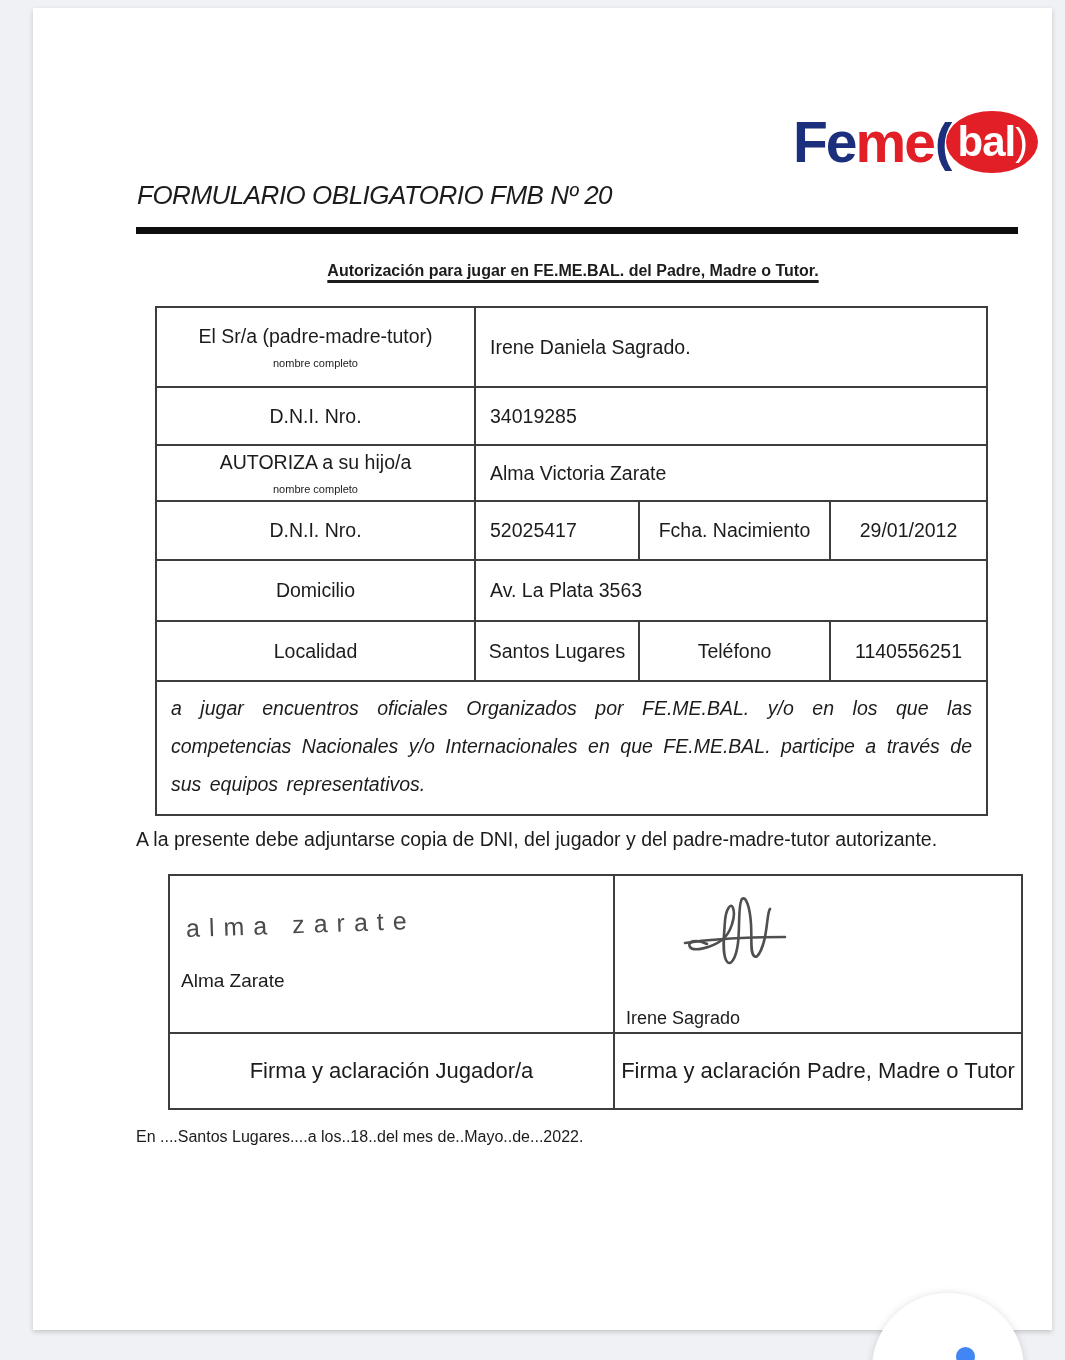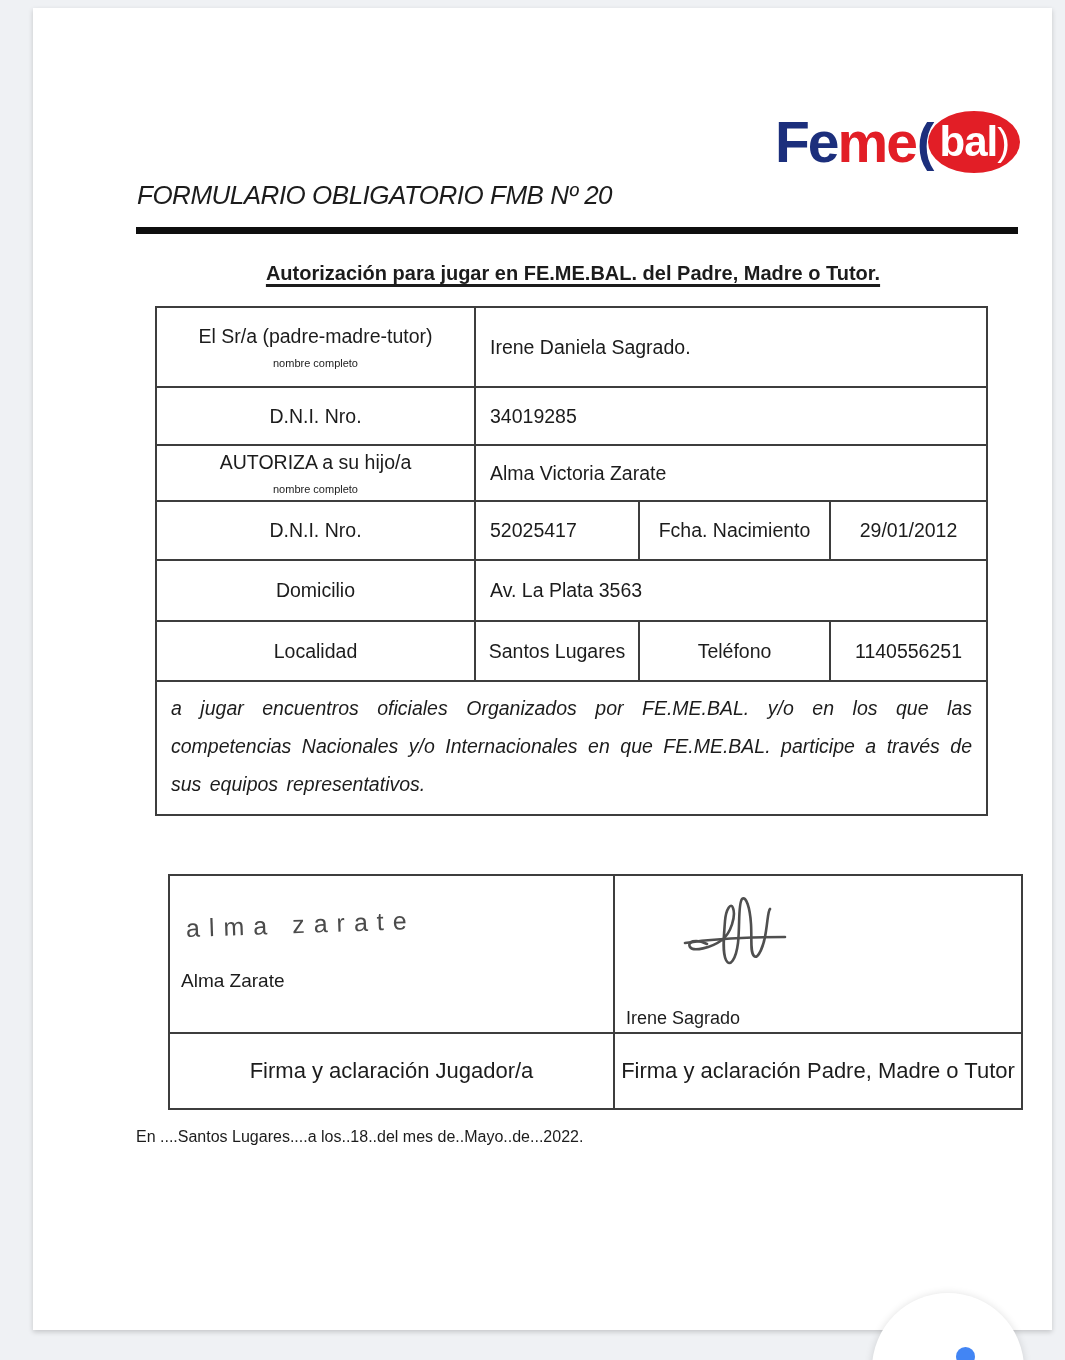--- a/index.html
+++ b/index.html
@@ -17,21 +17,21 @@
     position: absolute;
     left: 33px; top: 8px;
     width: 1019px; height: 1322px;
     background: #ffffff;
     box-shadow: 0 2px 5px rgba(0,0,0,0.18);
   }
 
   
   .logo {
     position: absolute;
-    left: 742px; top: 100px;
+    left: 760px; top: 100px;
     display: flex; align-items: center;
     height: 68px;
     font-weight: bold;
     white-space: nowrap;
   }
   .logo .txt { font-size: 57px; letter-spacing: -2px; line-height: 1; }
   .logo .fe { color: #1c2f7c; }
   .logo .me { color: #e21e26; }
   .logo .paren { color: #1c2f7c; font-size: 52px; margin: 0 -6px 0 1px; position: relative; z-index: 2; line-height: 1; }
   .logo .ball {
@@ -52,21 +52,21 @@
   }
   .title-rule {
     position: absolute; left: 103px; top: 219px;
     width: 882px; height: 7px; background: #0e0e0e;
   }
   .subtitle-wrap {
     position: absolute; left: 110px; top: 254px; width: 860px;
     text-align: center;
   }
   .subtitle {
-    font-size: 20px; font-weight: bold;
+    font-size: 16px; font-weight: bold;
     text-decoration: underline;
     text-decoration-thickness: 3px;
     text-underline-offset: 4px;
   }
 
   
   table.form {
     position: absolute; left: 122px; top: 298px;
     width: 831px;
     border-collapse: collapse; table-layout: fixed;
@@ -206,20 +206,21 @@
         <td class="cen">Santos Lugares</td>
         <td class="cen">Teléfono</td>
         <td class="cen">1140556251</td>
       </tr>
       <tr style="height:134px">
         <td class="clause-cell" colspan="4">a jugar encuentros oficiales Organizados por FE.ME.BAL. y/o en los que las competencias Nacionales y/o Internacionales en que FE.ME.BAL. participe a través de sus equipos representativos.</td>
       </tr>
     </tbody>
       </table>
 
+    <div class="note">A la presente debe adjuntarse copia de DNI, del jugador y del padre-madre-tutor autorizante.</div>
 
     <table class="sig">
       <colgroup>
           <col style="width:445px">
           <col style="width:408px">
         </colgroup>
       <tbody>
           <tr>
         <td class="sig-cell">
           <span class="hand-sign">alma zarate</span>

